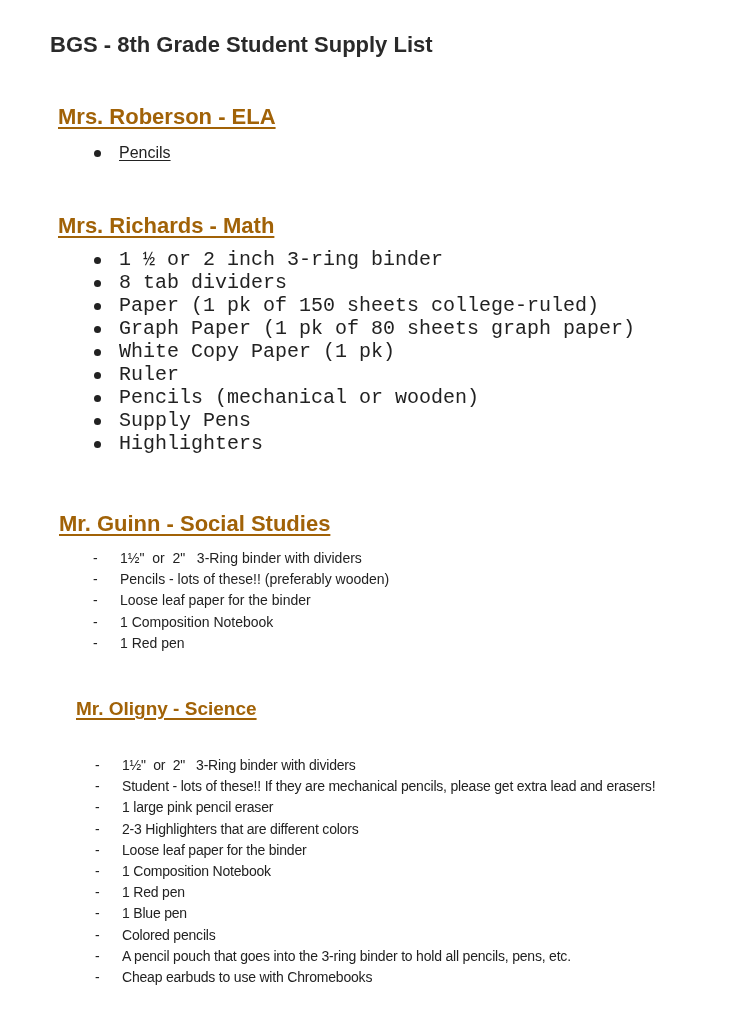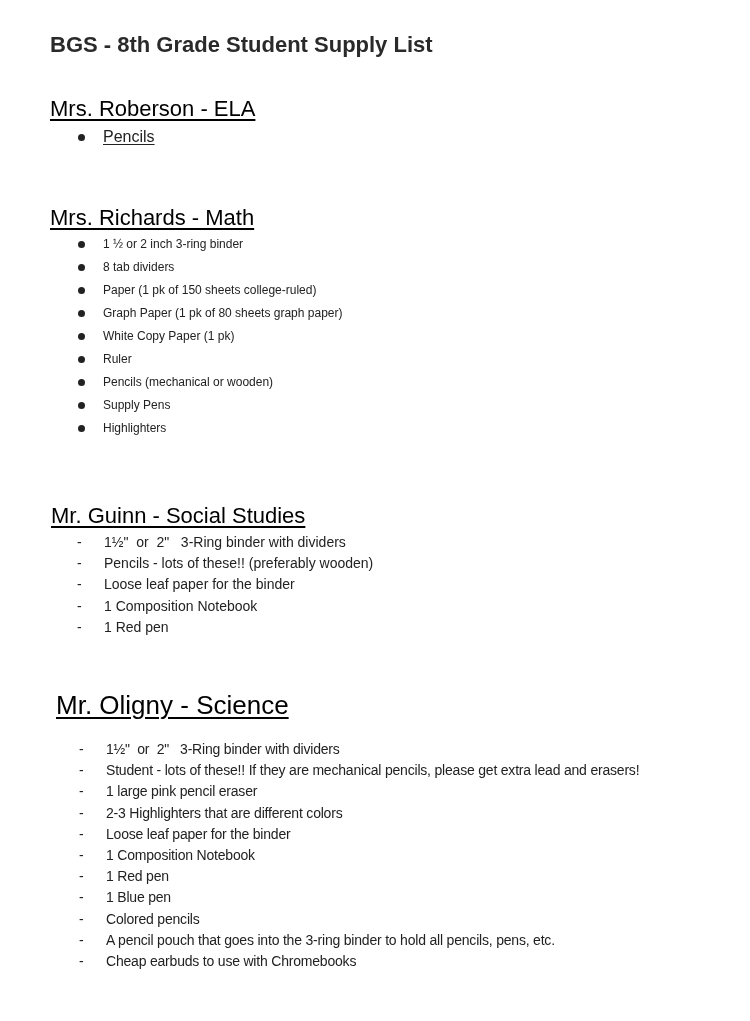--- a/index.html
+++ b/index.html
@@ -9,54 +9,54 @@
     font-family: "Liberation Sans", sans-serif;
     color: #222222;
     position: relative;
   }
   .doc-title {
     position: absolute; left: 50px; top: 32px;
     font-size: 22px; color: #2a2a2a; margin: 0; font-weight: bold;
   }
   .section { position: absolute; left: 0; width: 750px; }
   .section h2 {
-    margin: 0; font-weight: normal; font-size: 22px; color: #000000;
+    margin: 8px; font-weight: bold; font-size: 22px; color: #a16207;
     text-decoration: underline; text-underline-offset: 3px;
     text-decoration-thickness: 1.5px;
     position: absolute; white-space: nowrap;
   }
-  ul.items { list-style: none; margin: 0; padding: 0; position: absolute; }
+  ul.items { list-style: none; margin: 16px; padding: 0; position: absolute; }
   ul.items li { position: relative; white-space: nowrap; }
   .marker { position: absolute; }
   .bullet .marker {
     width: 7px; height: 7px; border-radius: 50%; background: #222;
   }
   .dash .marker::before { content: "-"; }
   .u { text-decoration: underline; text-underline-offset: 2px; }
 
   
   #sec-ela h2 { left: 50px; top: 96px; }
   #sec-ela ul { left: 103px; top: 127px; }
   #sec-ela li { font-size: 16px; height: 22px; line-height: 20px; }
   #sec-ela .marker { left: -25px; top: 7px; }
 
   
   #sec-math h2 { left: 50px; top: 205px; }
   #sec-math ul { left: 103px; top: 234px; }
-  #sec-math li { font-size: 12px; height: 23px; line-height: 20px; }
+  #sec-math li { font-size: 20px; height: 23px; line-height: 20px; font-family: Liberation Mono, monospace; }
   #sec-math .marker { left: -25px; top: 7px; }
 
   
   #sec-ss h2 { left: 51px; top: 503px; }
   #sec-ss ul { left: 104px; top: 533px; }
   #sec-ss li { font-size: 14px; height: 21.2px; line-height: 18px; }
   #sec-ss .marker { left: -27px; top: 0; }
 
   
-  #sec-sci h2 { left: 56px; top: 690px; font-size: 26px; }
+  #sec-sci h2 { left: 68px; top: 690px; font-size: 19px; }
   #sec-sci ul { left: 106px; top: 740px; }
   #sec-sci li { font-size: 14px; height: 21.2px; line-height: 18px; letter-spacing: -0.2px; }
   #sec-sci .marker { left: -27px; top: 0; }
 </style>
 </head>
 <body>
 
 <h1 class="doc-title">BGS - 8th Grade Student Supply List</h1>
 
 <div class="section" id="sec-ela">

